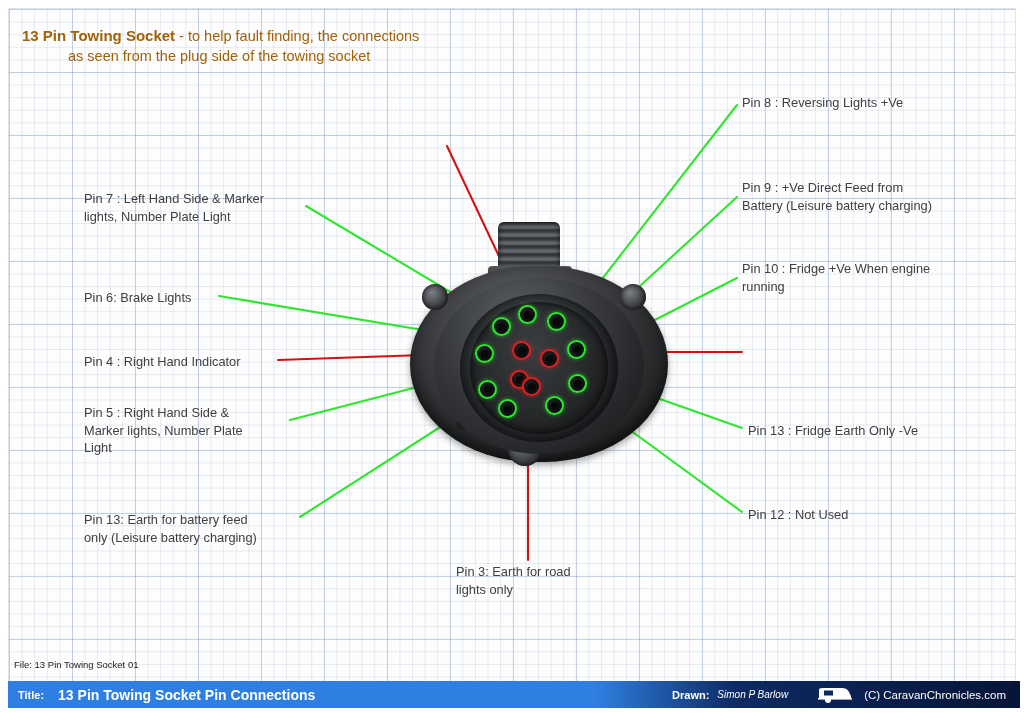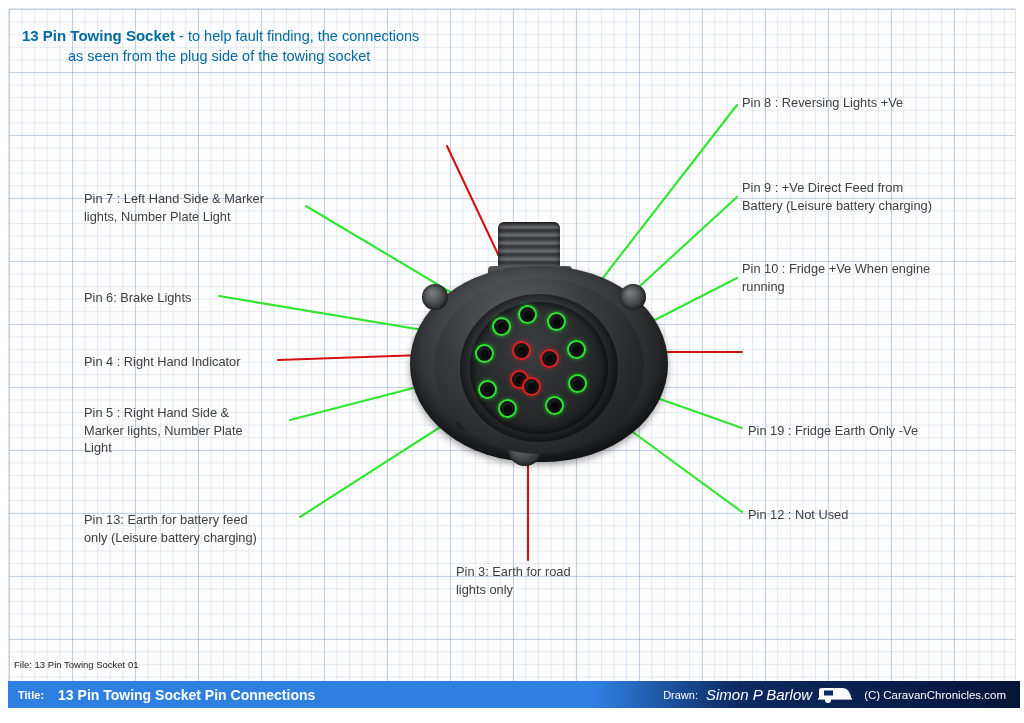--- a/index.html
+++ b/index.html
@@ -35,21 +35,21 @@
     left: 0; top: 0; width: 1024px; height: 723px;
   }
 
   
   #header {
     position: absolute;
     left: 22px; top: 26px;
     width: 620px;
     font-size: 14.5px;
     line-height: 20px;
-    color: #0369a1;
+    color: #a16207;
   }
   #header .strong { font-weight: bold; font-size: 15px; }
   #header .line2 { display: block; margin-left: 46px; }
 
   
   #draw { position: absolute; left: 0; top: 0; width: 1024px; height: 723px; }
 
   
   .label {
     position: absolute;
@@ -174,22 +174,22 @@
   }
   #titlebar .t-label {
     font-size: 11px; font-weight: bold;
     margin-left: 10px;
   }
   #titlebar .t-title {
     font-size: 14px; font-weight: bold;
     margin-left: 14px;
   }
   #titlebar .spacer { flex: 1; }
-  #titlebar .drawn-label { font-size: 11px; font-weight: normal; margin-right: 8px; }
-  #titlebar .drawn-name { font-size: 15px; font-style: italic; margin-right: 4px; }
+  #titlebar .drawn-label { font-size: 11px; font-weight: bold; margin-right: 8px; }
+  #titlebar .drawn-name { font-size: 10px; font-style: italic; margin-right: 28px; }
   #titlebar .copyright { font-size: 11.5px; margin-right: 14px; }
   .caravan-icon { margin-right: 10px; display: flex; align-items: center; }
 </style>
 </head>
 <body>
 
 <div id="page">
 
   <div id="grid"></div>
 
@@ -273,21 +273,21 @@
             <span class="hole"></span>
           </div>
       </div>
     </div>
 
     <div class="label right" style="left:742px; top:94px;  width:250px;">Pin 8 : Reversing Lights +Ve</div>
     <div class="label right" style="left:742px; top:179px; width:262px;">Pin 9 : +Ve Direct Feed from
 Battery (Leisure battery charging)</div>
     <div class="label right" style="left:742px; top:260px; width:262px;">Pin 10 : Fridge +Ve When engine
 running</div>
-    <div class="label right" style="left:748px; top:422px; width:250px;">Pin 19 : Fridge Earth Only -Ve</div>
+    <div class="label right" style="left:748px; top:422px; width:250px;">Pin 13 : Fridge Earth Only -Ve</div>
     <div class="label right" style="left:748px; top:506px; width:250px;">Pin 12 : Not Used</div>
 
     <div class="label left" style="left:84px;  top:190px; width:252px;">Pin 7 : Left Hand Side &amp; Marker
 lights, Number Plate Light</div>
     <div class="label left" style="left:84px;  top:289px; width:230px;">Pin 6: Brake Lights</div>
     <div class="label left" style="left:84px;  top:353px; width:240px;">Pin 4 : Right Hand Indicator</div>
     <div class="label left" style="left:84px;  top:404px; width:215px;">Pin 5 : Right Hand Side &amp;
 Marker lights, Number Plate
 Light</div>
     <div class="label left" style="left:84px;  top:511px; width:228px;">Pin 13: Earth for battery feed

